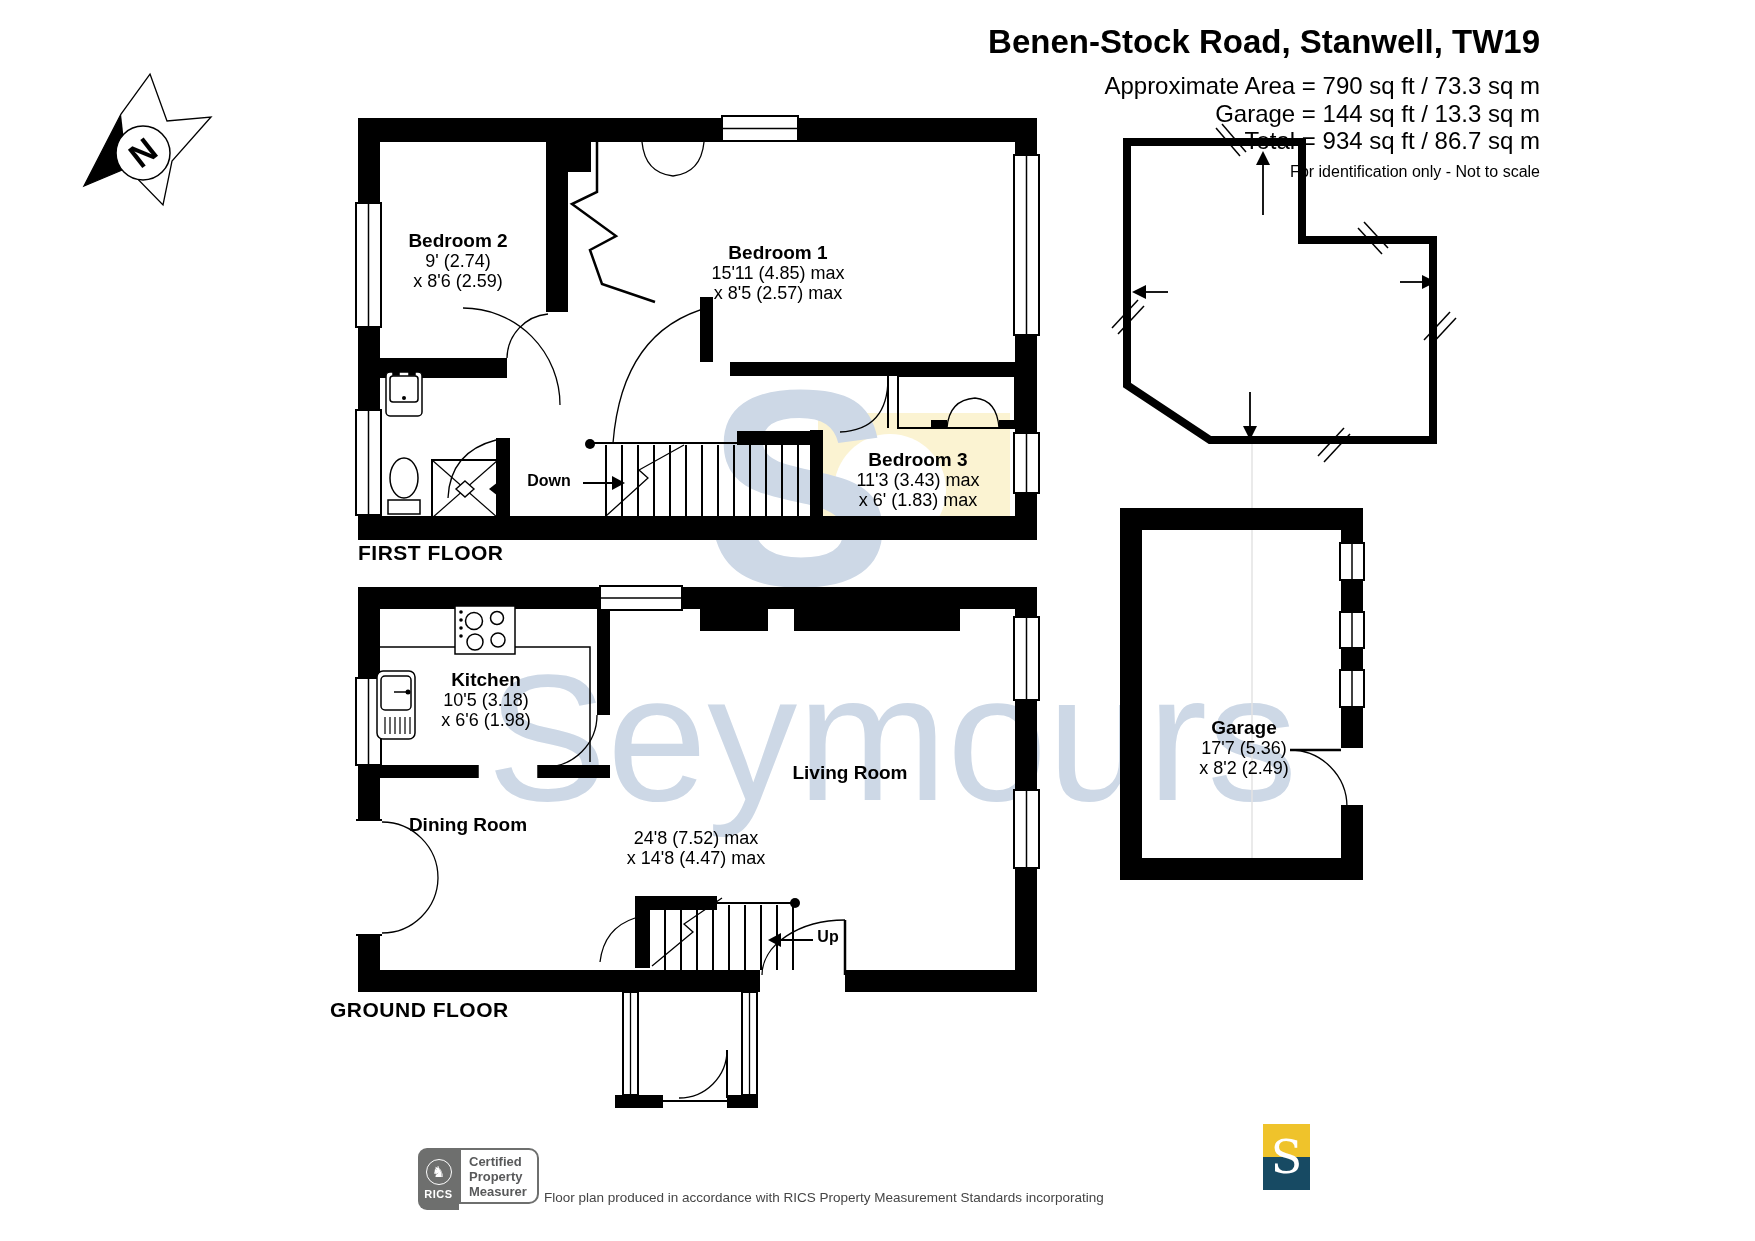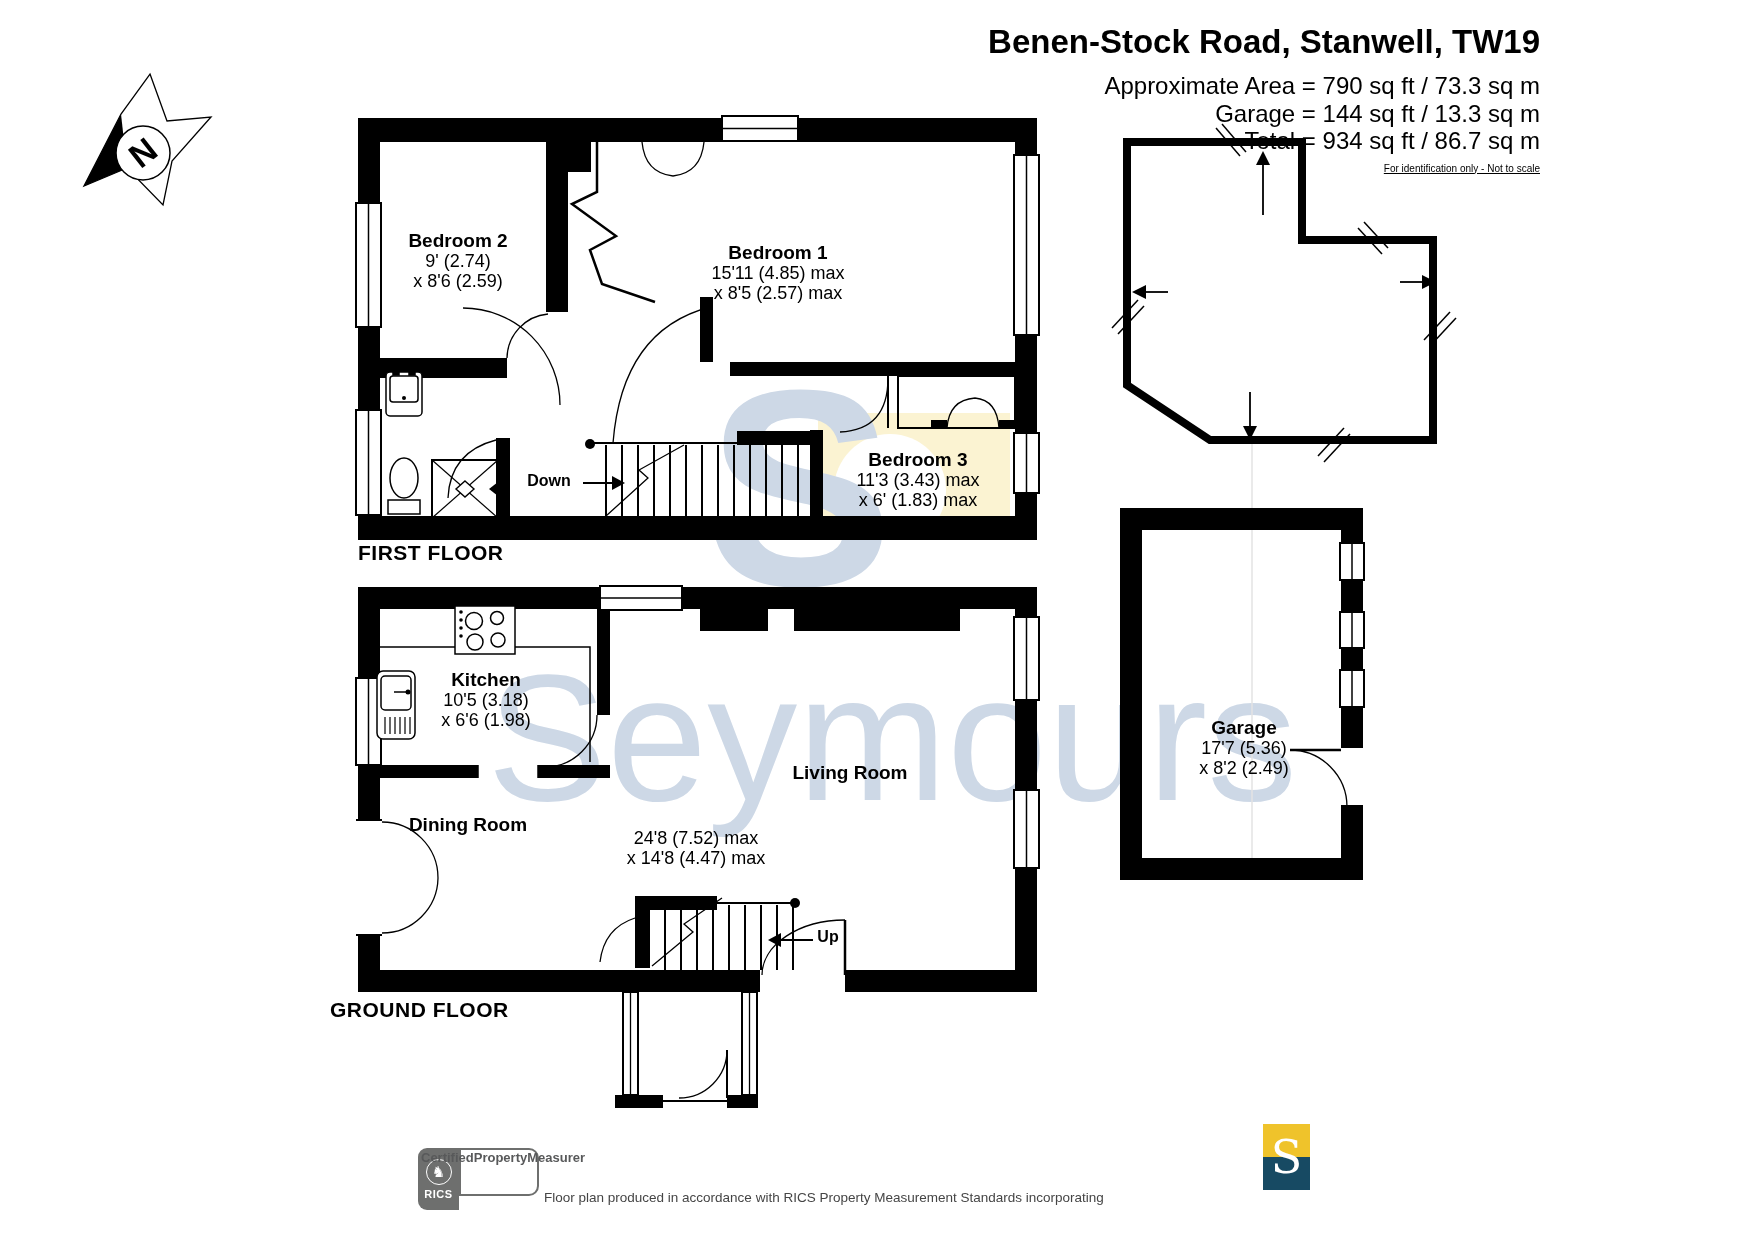--- a/index.html
+++ b/index.html
@@ -8,29 +8,29 @@
   svg{position:absolute;left:0;top:0;}
   .lbl{position:absolute;white-space:nowrap;}
   .room{position:absolute;transform:translateX(-50%);text-align:center;}
   .nm{font-weight:bold;font-size:19px;line-height:21px;}
   .dm{font-size:18px;line-height:20px;}
   .floor-label{font-weight:bold;font-size:21px;letter-spacing:0.5px;}
   .stair-label{font-weight:bold;font-size:16px;transform:translateX(-50%);}
   .header{position:absolute;top:24px;right:215px;text-align:right;}
   .title{font-weight:bold;font-size:33px;line-height:36px;}
   .areas{margin-top:12px;font-size:24px;line-height:27.5px;}
-  .note{margin-top:8px;font-size:10px;text-decoration:underline;}
+  .note{margin-top:8px;font-size:16px;}
   .rics-badge{position:absolute;left:418px;top:1148px;width:41px;height:62px;background:#6e6f6e;
               border-radius:9px 0 0 9px;display:flex;flex-direction:column;align-items:center;
               justify-content:center;color:#fff;}
   .rics-knight{width:24px;height:24px;border:1.5px solid #fff;border-radius:50%;display:flex;
                align-items:center;justify-content:center;font-size:15px;line-height:15px;}
   .rics-brand{font-size:11px;font-weight:bold;margin-top:3px;letter-spacing:0.5px;}
-  .cert-box{position:absolute;left:459px;top:1148px;width:80px;height:48px;border:2px solid #6e6f6e;
-            border-radius:0 10px 10px 0;box-sizing:border-box;display:flex;
+  .cert-box{position:absolute;left:459px;top:1148px;width:80px;height:56px;border:2px solid #6e6f6e;
+            border-radius:0 10px 10px 0;box-sizing:border-box;display:flex;flex-direction:column;
             justify-content:center;padding-left:8px;color:#58595a;font-size:13px;font-weight:bold;
             line-height:15px;}
   .credits{position:absolute;left:544px;top:1150px;font-size:13.5px;color:#454545;line-height:19px;
            white-space:pre;}
   .s-logo{position:absolute;left:1263px;top:1124px;width:47px;height:66px;}
   .s-top{height:33px;}
   .s-bot{height:33px;}
   .s-letter{position:absolute;left:0;top:0;width:47px;height:66px;display:flex;align-items:center;
             justify-content:center;font-family:"DejaVu Serif",serif;font-size:46px;color:#fff;}
 </style>

